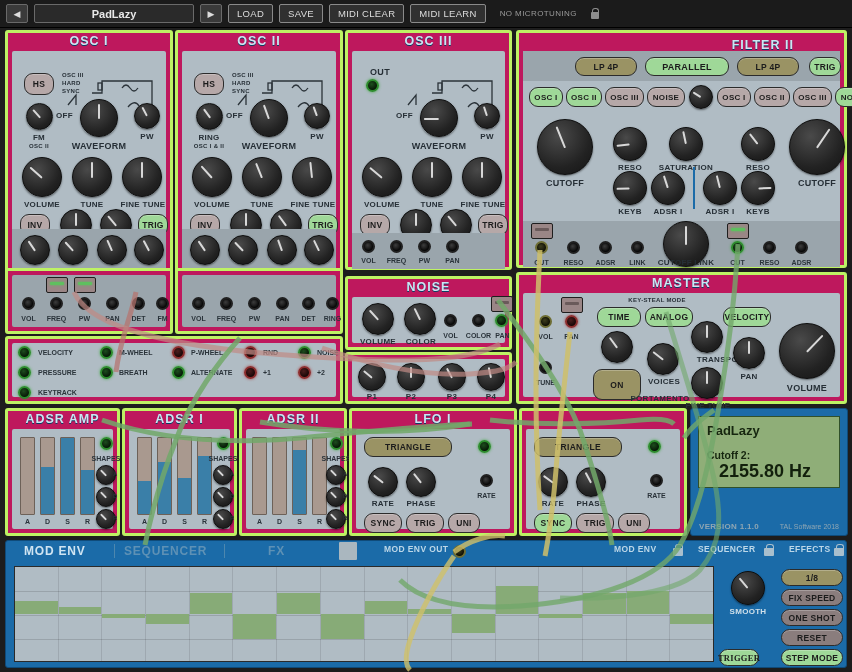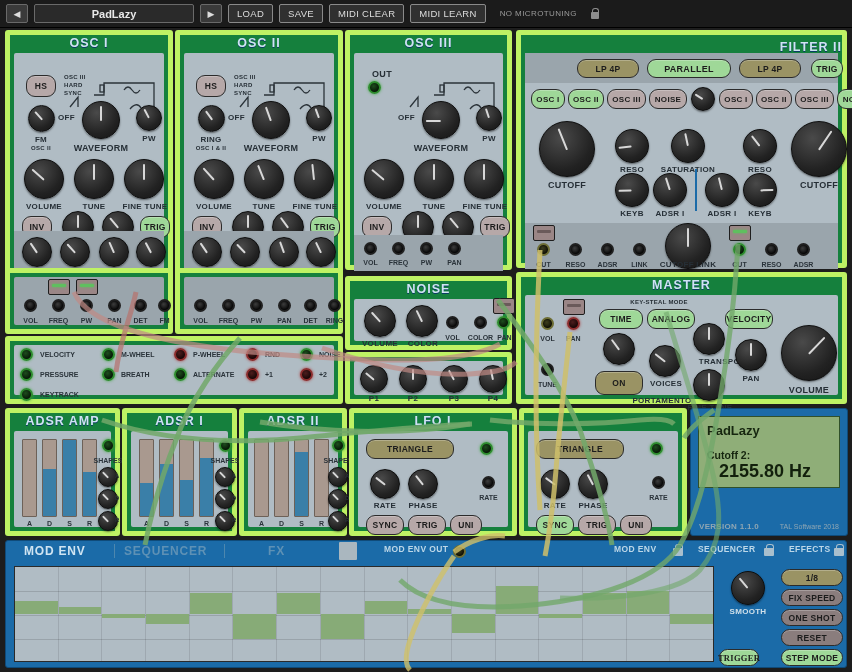--- a/index.html
+++ b/index.html
@@ -31,22 +31,22 @@
     font-size: 9.5px; padding: 0 8px; line-height: 17px; border-radius: 2px;
     letter-spacing: .3px;
   }
   #microtuning { color: #9a9a9a; font-size: 8px; letter-spacing: .4px; margin-left: 8px; }
   .lock-ico { width: 12px; height: 13px; position: relative; margin-left: 6px; }
   .lock-ico::before { content:""; position:absolute; left:2px; top:5px; width:8px; height:7px; background:#8e8e8e; border-radius:1px; }
   .lock-ico::after { content:""; position:absolute; left:3.5px; top:1px; width:5px; height:5px; border:1.5px solid #8e8e8e; border-bottom:none; border-radius:3px 3px 0 0; }
 
   
   .panel {
-    position: absolute; background: #15803d;
-    border: 5px solid #bef264; border-radius: 3px;
+    position: absolute; background: #be185d;
+    border: 3px solid #bef264; border-radius: 3px;
   }
   .panel-title {
     height: 17px; color: #cfe4f2; font-size: 12.5px; font-weight: bold;
     text-align: center; line-height: 17px; letter-spacing: 1px;
     text-shadow: 0 1px 0 #0b3d63;
   }
   .panel-body {
     position: absolute; left: 4px; right: 4px; top: 18px; bottom: 4px;
     background: #b0bcc4; border-radius: 2px;
   }
@@ -458,21 +458,21 @@
     <div class="jlabel" style="left:251px; top:26px; text-align:left;">+1</div>
     <div class="jack red" style="left:286px; top:23px;"></div>
     <div class="jlabel" style="left:305px; top:26px; text-align:left;">+2</div>
 
     <div class="jack green" style="left:6px; top:43px;"></div>
     <div class="jlabel" style="left:26px; top:46px; text-align:left;">KEYTRACK</div>
   </div>
 </div>
 
 <div class="panel" style="left:516px; top:30px; width:331px; height:238px;">
-  <div class="panel-title" style="position:absolute; left:50%; top:4px; width:50%;text-align:right;">FILTER II</div>
+  <div class="panel-title" style="position:absolute; left:50%; top:4px; width:50%;">FILTER II</div>
   <div class="panel-body">
     <div style="position:absolute; left:0; top:0; right:0; height:30px; background:#9aa5ac;">
       <div class="btn olive" style="left:52px; top:6px; width:62px; height:19px;">LP 4P</div>
       <div class="btn on" style="left:122px; top:6px; width:84px; height:19px; font-size:9px;">PARALLEL</div>
       <div class="btn olive" style="left:214px; top:6px; width:62px; height:19px;">LP 4P</div>
       <div class="btn on" style="left:286px; top:6px; width:32px; height:19px;">TRIG</div>
     </div>
 
     <div class="btn on" style="left:6px; top:36px; width:34px; height:20px; font-size:8px;">OSC I</div>
     <div class="btn on" style="left:43px; top:36px; width:36px; height:20px; font-size:8px;">OSC II</div>
@@ -571,21 +571,21 @@
     <div class="jlabel" style="left:6px; top:86px; width:33px;">TUNE</div>
 
     <div class="klabel xs" style="left:74px; top:4px; width:120px;">KEY-STEAL MODE</div>
     <div class="btn on" style="left:74px; top:14px; width:44px; height:20px;">TIME</div>
     <div class="btn on" style="left:122px; top:14px; width:48px; height:20px;">ANALOG</div>
     <div class="btn on" style="left:200px; top:14px; width:48px; height:20px;">VELOCITY</div>
 
     <div class="knob" style="left:78px; top:38px; width:32px; height:32px;">
         <i style="transform:rotate(-36deg)"></i>
       </div>
-    <div class="btn olive" style="left:70px; top:76px; width:48px; height:24px;">ON</div>
+    <div class="btn olive" style="left:70px; top:76px; width:48px; height:31px;">ON</div>
     <div class="klabel" style="left:62px; top:101px; width:64px;margin-left:43px;">PORTAMENTO</div>
 
     <div class="knob" style="left:124px; top:50px; width:32px; height:32px;">
         <i style="transform:rotate(-52deg)"></i>
       </div>
     <div class="klabel" style="left:118px; top:84px; width:46px;">VOICES</div>
 
     <div class="knob" style="left:168px; top:28px; width:32px; height:32px;">
         <i style="transform:rotate(0deg)"></i>
       </div>

